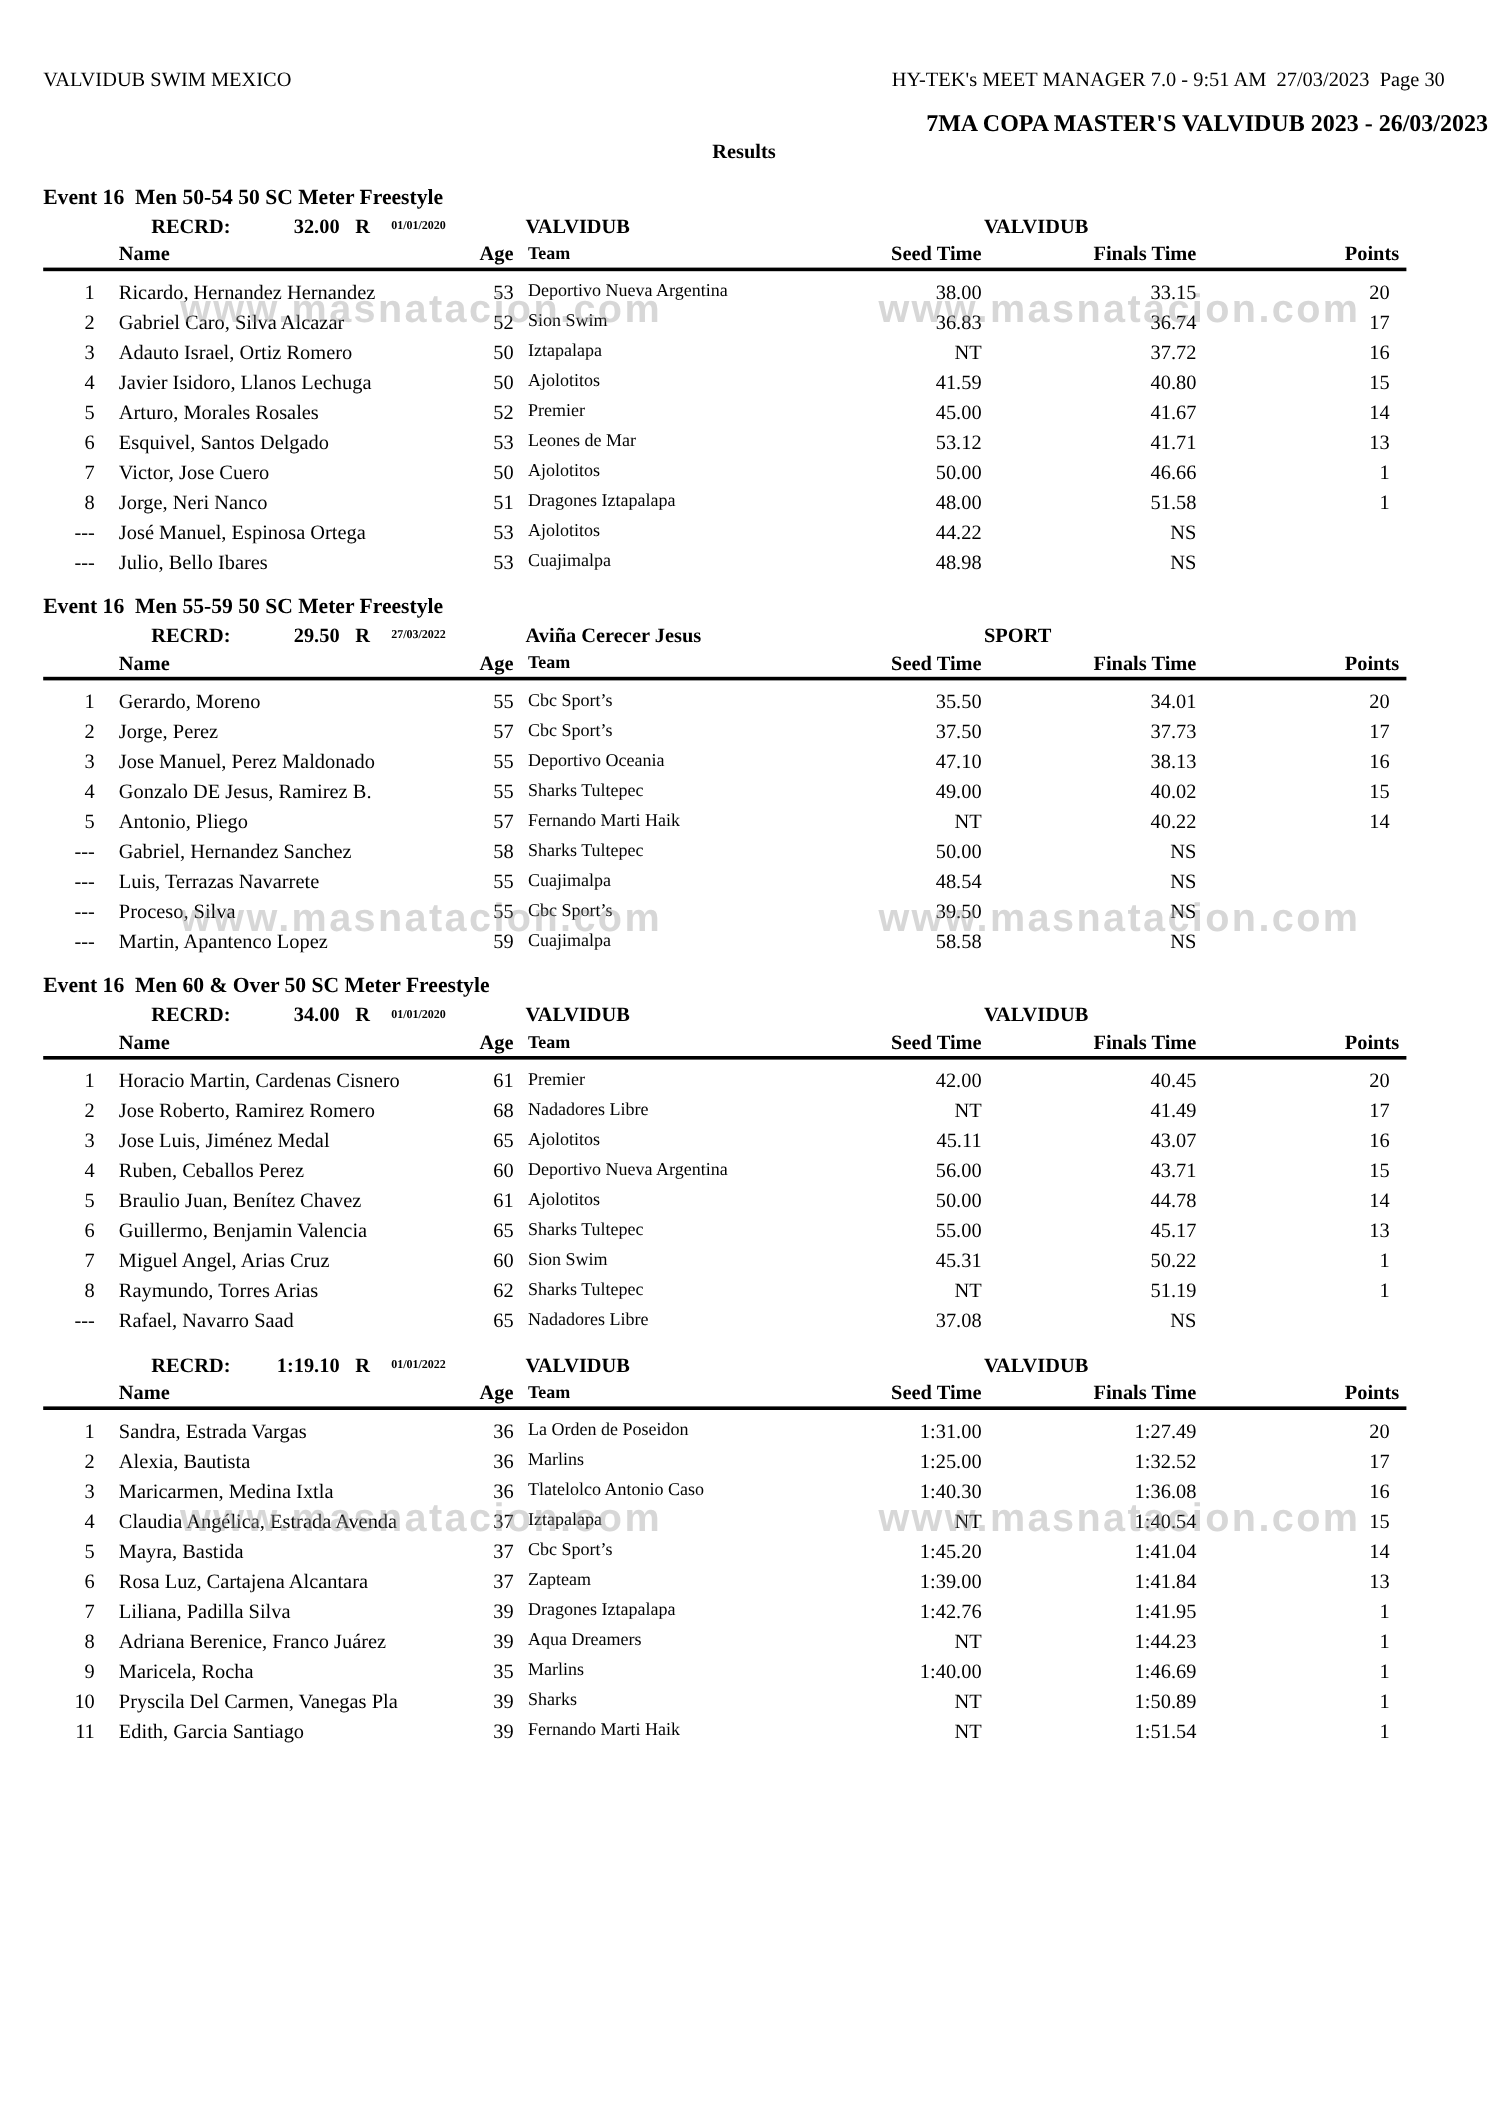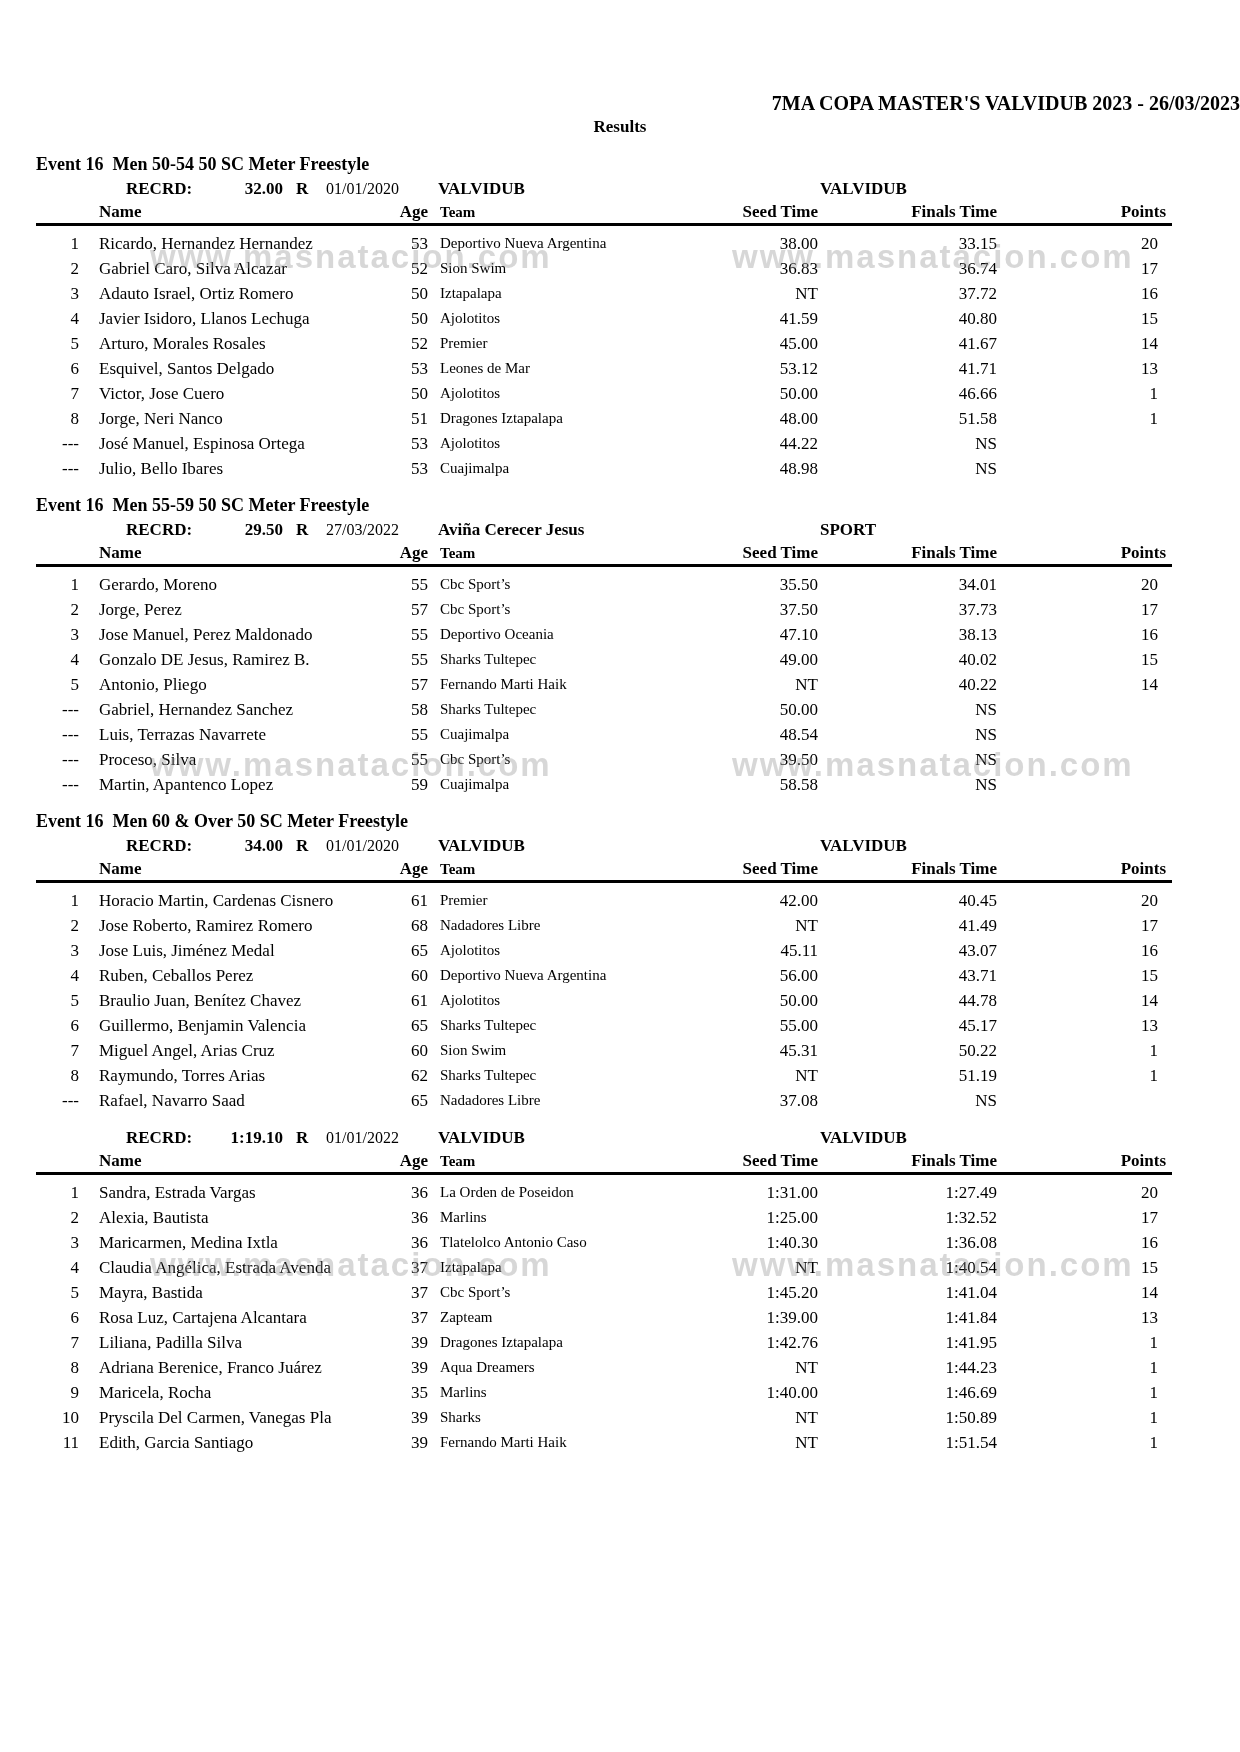--- a/index.html
+++ b/index.html
@@ -30,21 +30,21 @@
   .event-section:first-child{margin-top:0;}
   .event-title{
     padding-left:36px;font-weight:bold;font-size:18px;line-height:24px;white-space:pre;
   }
   
   .record-row{position:relative;height:25px;font-size:17px;line-height:25px;}
   .record-row span{position:absolute;top:0;white-space:pre;}
   .r-label{left:126px;font-weight:bold;}
   .r-time{left:173px;width:110px;text-align:right;font-weight:bold;}
   .r-flag{left:296px;font-weight:bold;}
-  .r-date{left:326px;font-size:16px;}
+  .r-date{left:326px;font-size:10px;font-weight:bold;}
   .r-holder{left:438px;font-weight:bold;}
   .r-affil{left:820px;font-weight:bold;}
   
   .cols-header,.result-row{
     display:grid;
     grid-template-columns:43px 315px 34px 240px 150px 179px 175px;
     margin-left:36px;width:1136px;
   }
   .cols-header{
     font-weight:bold;font-size:17px;height:22px;line-height:22px;
@@ -69,20 +69,24 @@
     letter-spacing:2px;white-space:nowrap;
     pointer-events:none;
     margin-left:32px;
   }
 </style>
 </head>
 <body>
 
 <div class="page">
 
+  <div class="topline">
+    <span>VALVIDUB SWIM MEXICO</span>
+    <span>HY-TEK's MEET MANAGER 7.0 - 9:51 AM  27/03/2023  Page 30</span>
+  </div>
 
   <div class="doc-title">7MA COPA MASTER'S VALVIDUB 2023 - 26/03/2023</div>
   <div class="doc-subtitle">Results</div>
 
   <div class="content">
       <div class="event-section">
         <div class="event-title">Event 16  Men 50-54 50 SC Meter Freestyle</div>
         <div class="record-row">
           <span class="r-label">RECRD:</span>
           <span class="r-time">32.00</span>

